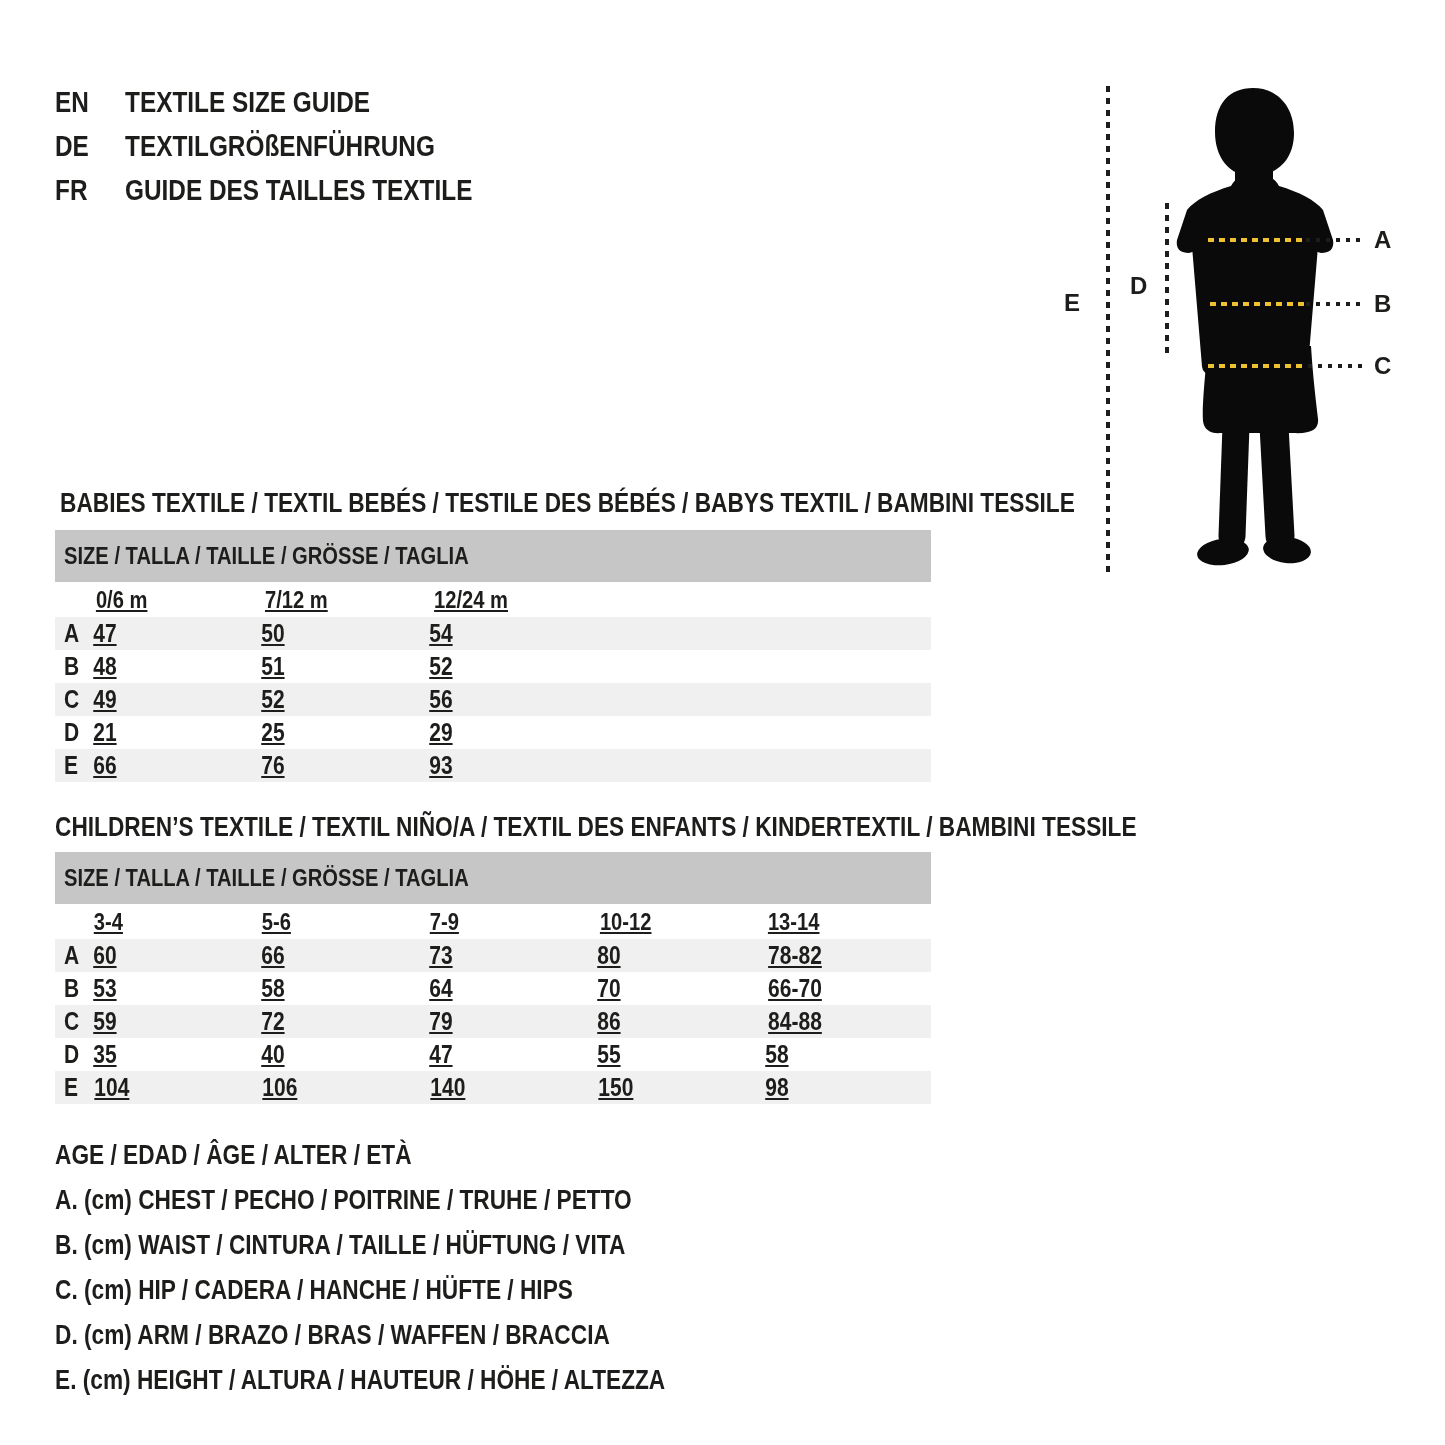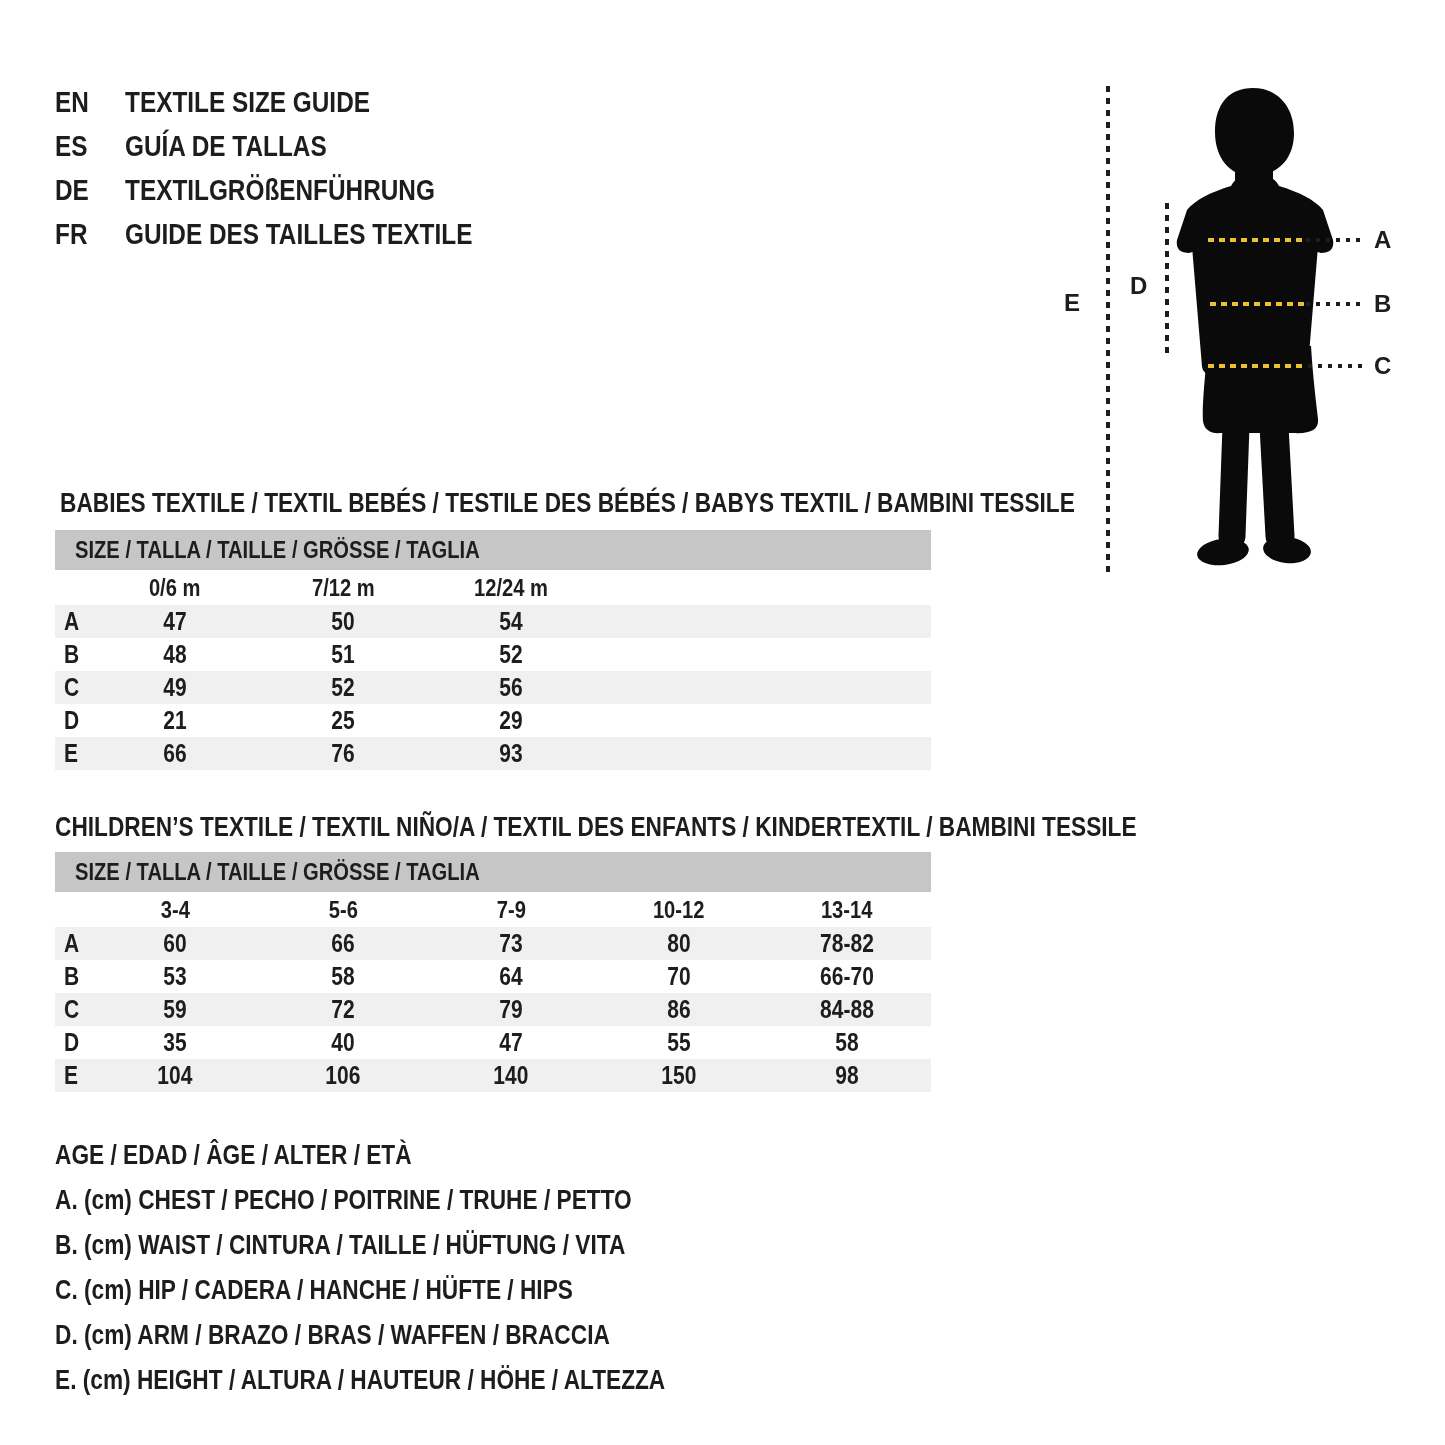--- a/index.html
+++ b/index.html
@@ -15,25 +15,25 @@
 
   
   .lang-block{left:55px;top:72px;}
   .lang-row{display:flex;height:44px;align-items:center;font-size:29px;}
   .lang-code{width:70px;flex:0 0 70px;}
   
   .section-title{font-size:27px;line-height:27px;}
 
   
   .size-table{position:absolute;left:55px;width:876px;}
-  .sizebar{box-sizing:border-box;height:40px;background:#c6c6c6;display:flex;align-items:center;padding-left:20px;font-size:24px;}
+  .sizebar{box-sizing:border-box;height:52px;background:#c6c6c6;display:flex;align-items:center;padding-left:9px;font-size:24px;}
   .trow{display:flex;height:33px;align-items:center;}
   .thead{height:35px;}
   .cl{box-sizing:border-box;width:36px;flex:0 0 36px;padding-left:9px;font-size:25px;display:flex;align-items:center;}
-  .cd{width:168px;flex:0 0 168px;font-size:25px;display:flex;align-items:center;justify-content:center;}
+  .cd{width:168px;flex:0 0 168px;font-size:25px;display:flex;align-items:center;justify-content:flex-start;text-decoration:underline;}
   .thead .cd{font-size:24px;}
   .odd{background:#f0f0f0;}
 
   
   .legend-line{position:absolute;left:55px;font-size:27px;line-height:27px;}
 
   
   .vline{position:absolute;width:4px;background:repeating-linear-gradient(to bottom,#1d1d1b 0 6px,transparent 6px 12px);}
   .hline-y{position:absolute;height:4px;background:repeating-linear-gradient(to right,#edc12f 0 6px,transparent 6px 11px);}
   .hline-b{position:absolute;height:4px;background:repeating-linear-gradient(to right,#1d1d1b 0 4px,transparent 4px 10px);}
@@ -43,24 +43,20 @@
 <body>
 
 <div class="page">
 
   <div class="abs lang-block">
     <div class="lang-row">
       <span class="lang-code"><span class="cx">EN</span></span>
       <span><span class="cx">TEXTILE SIZE GUIDE</span></span>
     </div>
     <div class="lang-row">
-      <span class="lang-code"><span class="cx">ES</span></span>
-      <span><span class="cx">GUÍA DE TALLAS</span></span>
-    </div>
-    <div class="lang-row">
       <span class="lang-code"><span class="cx">DE</span></span>
       <span><span class="cx">TEXTILGRÖßENFÜHRUNG</span></span>
     </div>
     <div class="lang-row">
       <span class="lang-code"><span class="cx">FR</span></span>
       <span><span class="cx">GUIDE DES TAILLES TEXTILE</span></span>
     </div>
   </div>
 
   <div class="abs" style="left:0;top:0;width:1445px;height:600px;">

